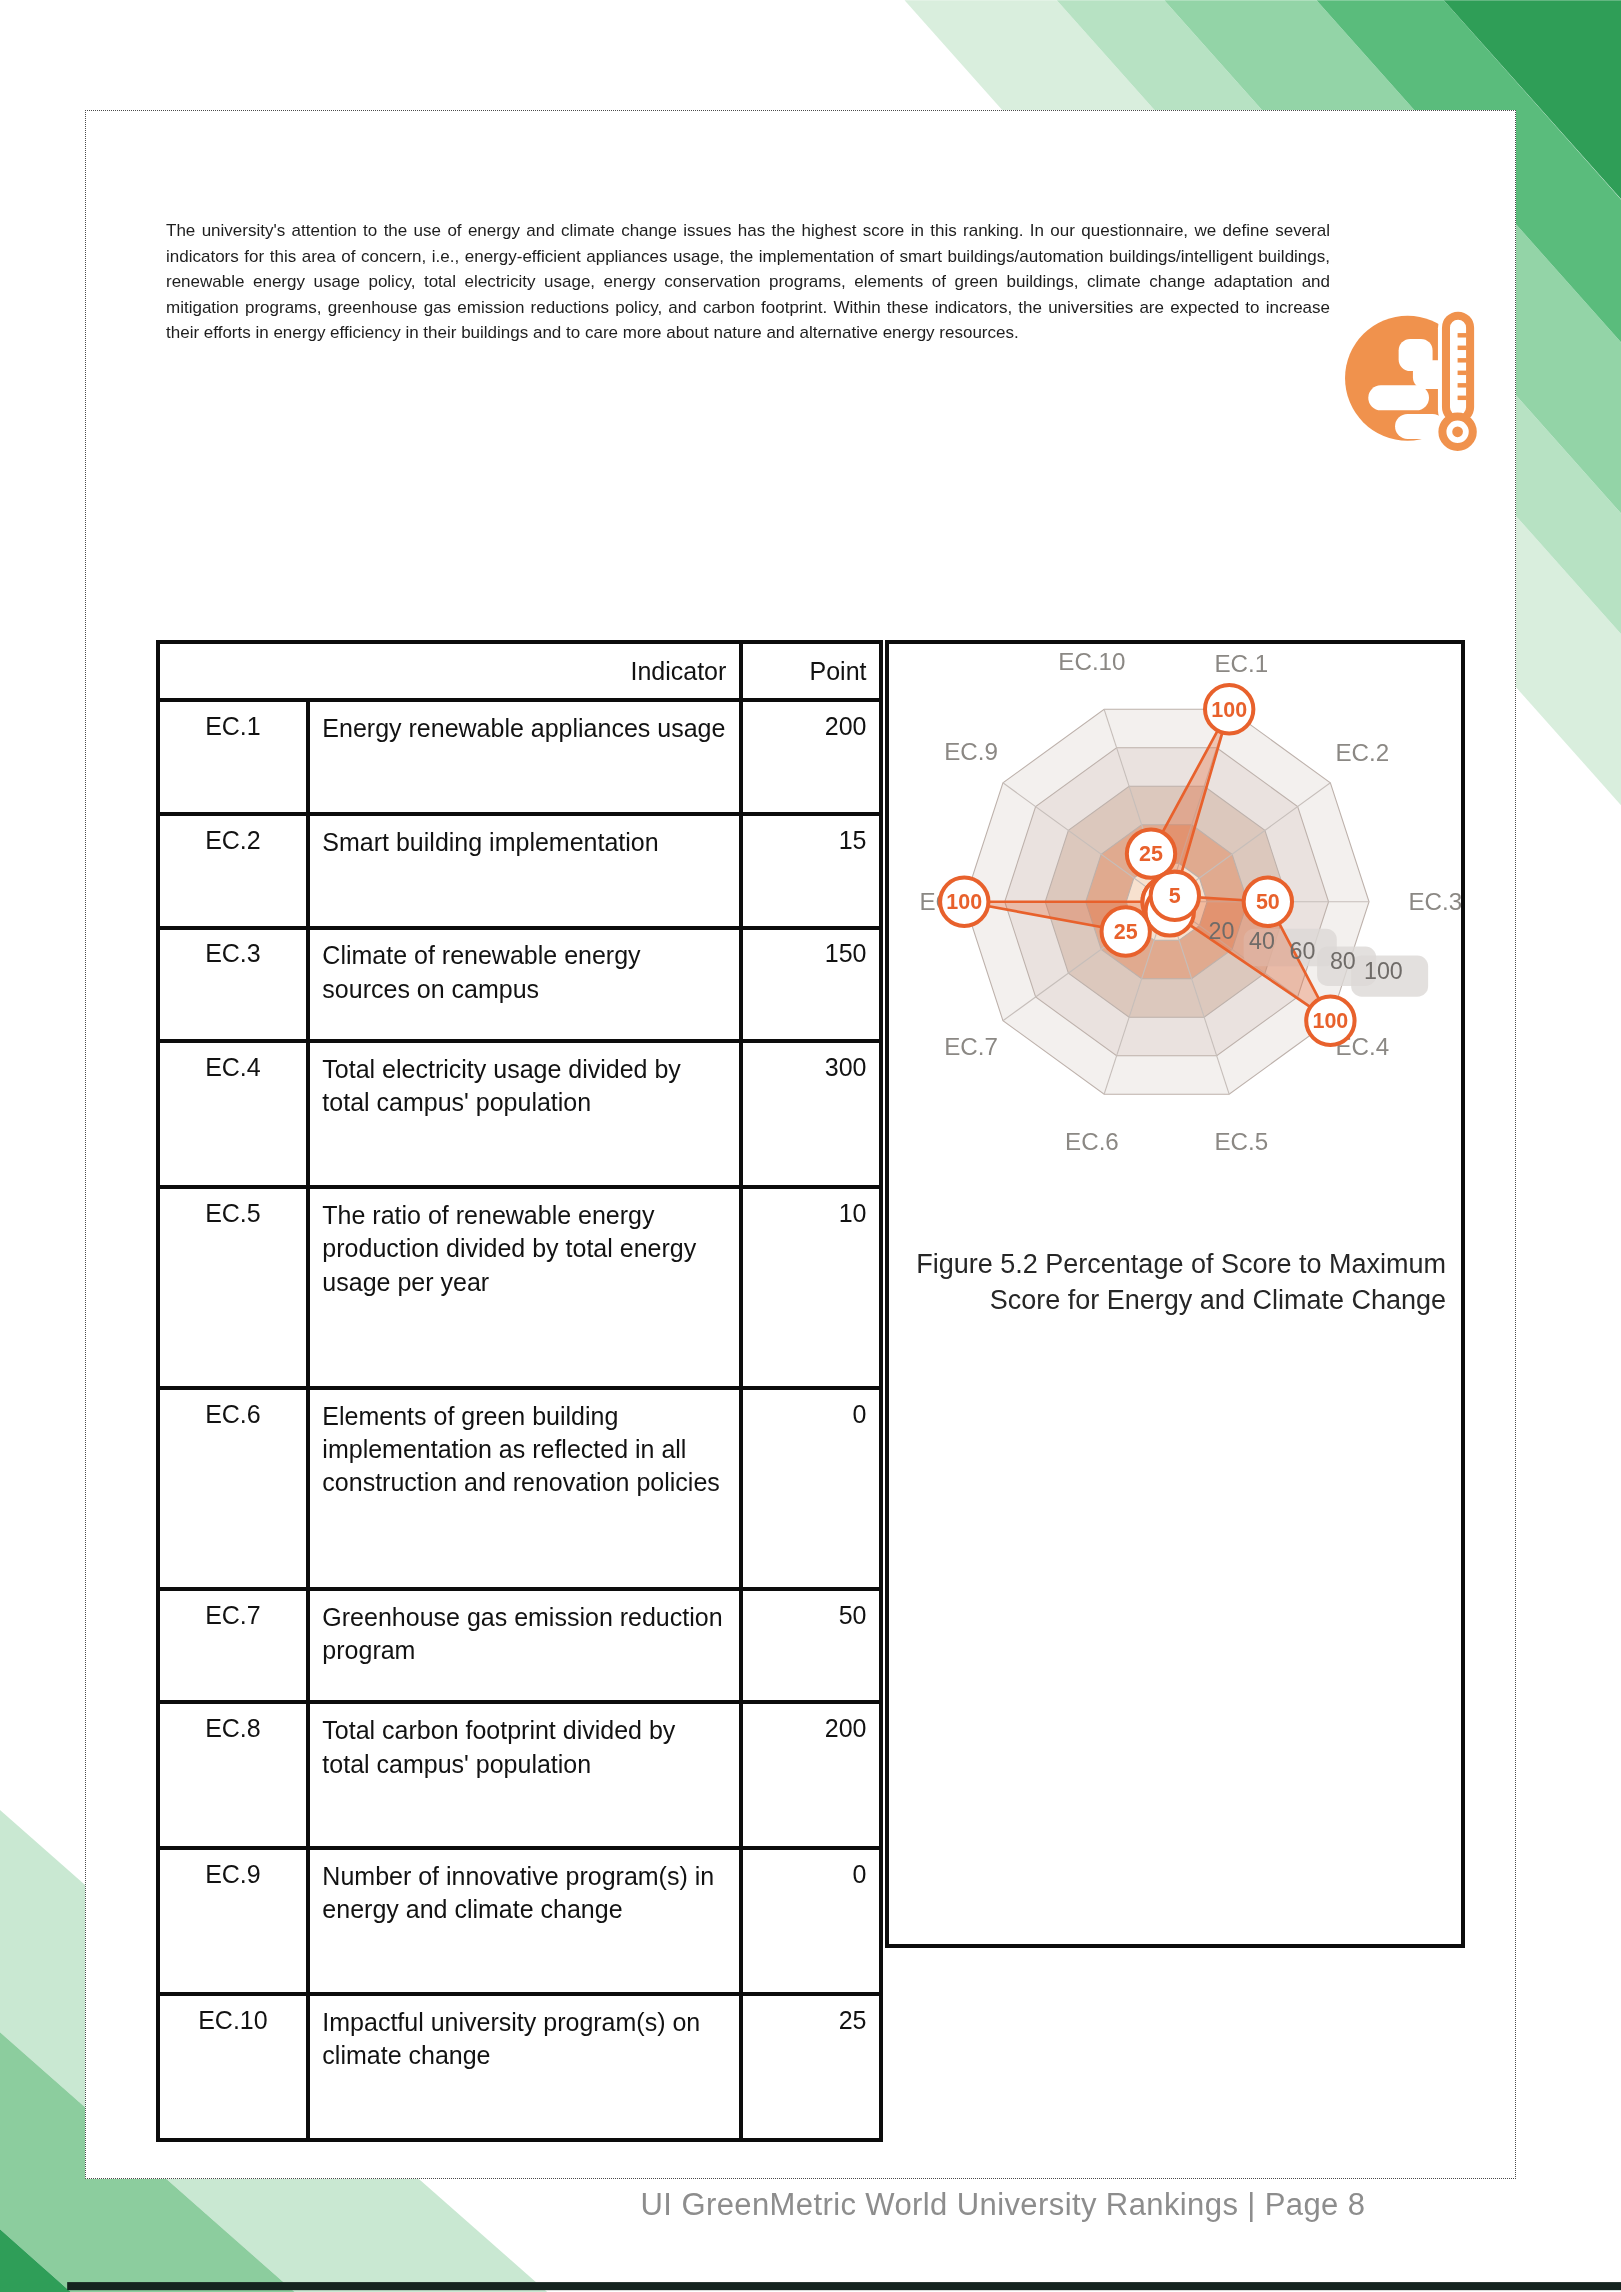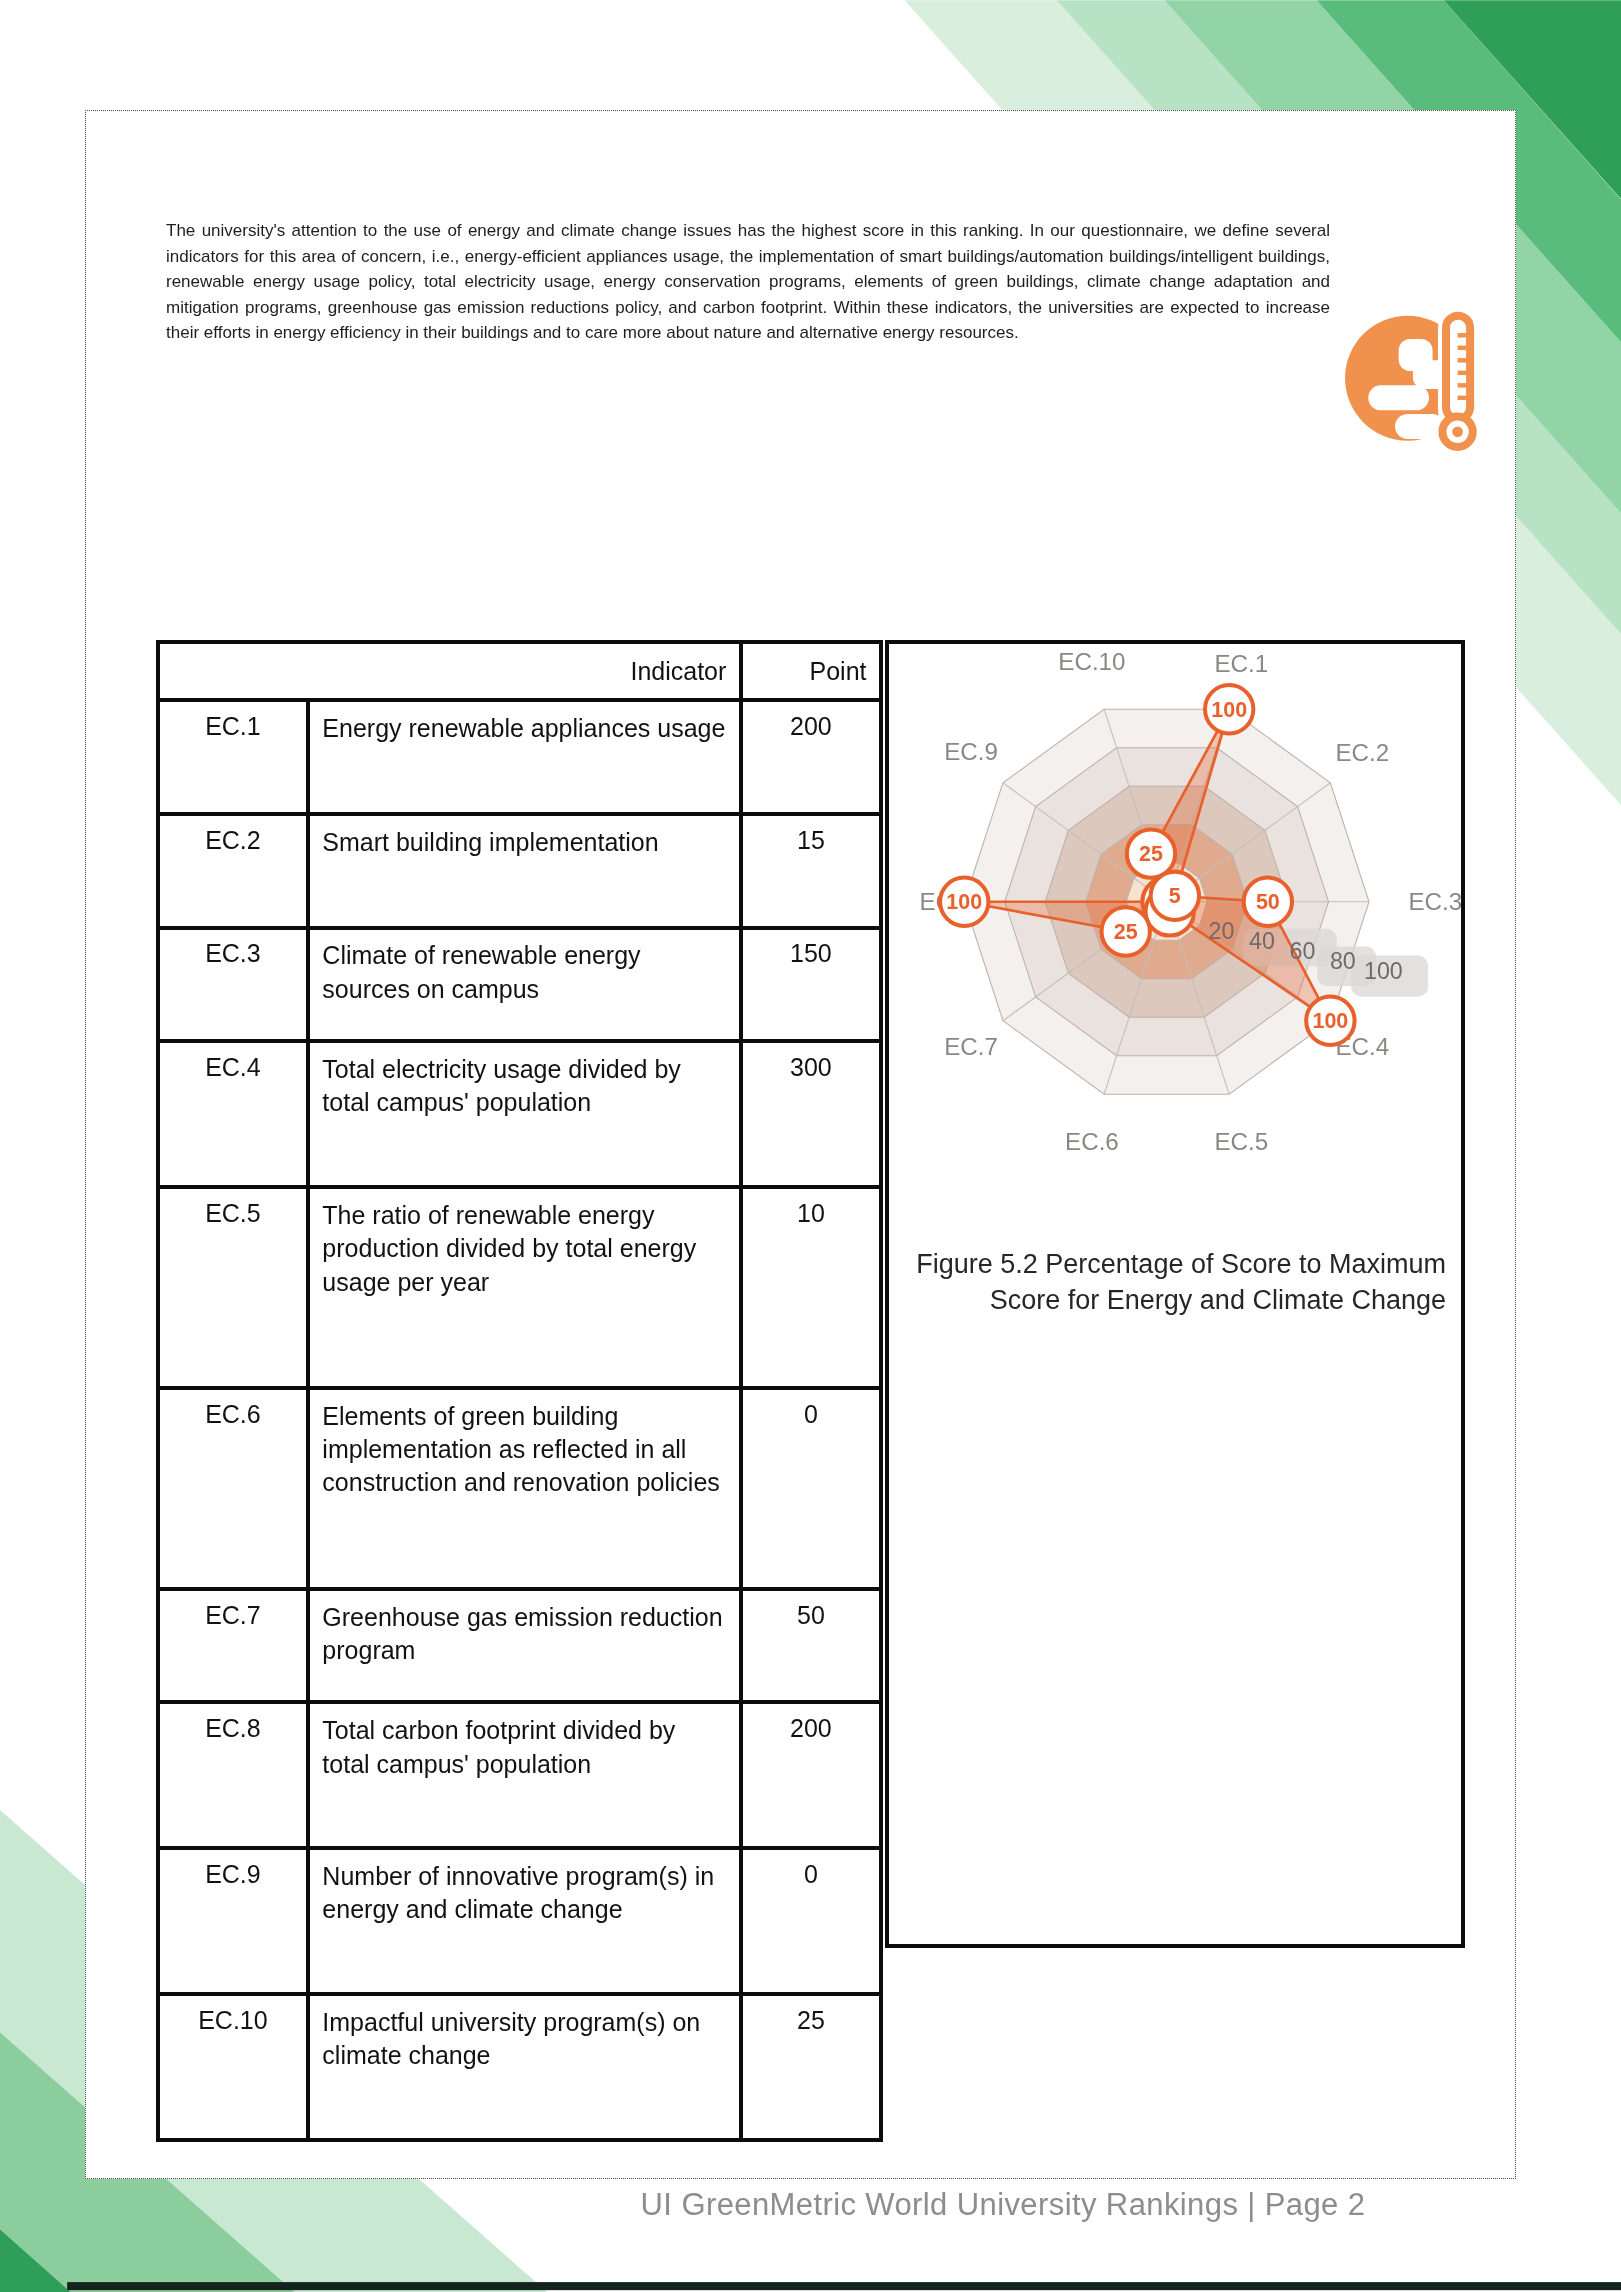--- a/index.html
+++ b/index.html
@@ -14,21 +14,21 @@
                    font-size:17px;line-height:1.50;color:#1e1e1e;text-align:justify;}
   #section-icon{position:absolute;left:1345px;top:296px;width:143px;height:159px;}
   
   #indicator-table{position:absolute;left:156px;top:640px;width:727px;border-collapse:collapse;
                    font-size:25px;color:#121212;}
   #indicator-table td,#indicator-table th{border:4.5px solid #0c0c0c;vertical-align:top;
                    padding:9.9px 12.5px;font-weight:normal;}
   #indicator-table th{text-align:right;vertical-align:middle;padding:12.5px;}
   .col-code{width:134px;text-align:center;}
   .col-desc{width:464px;text-align:left;line-height:1.33;}
-  .col-point{width:125px;text-align:center;}
+  .col-point{width:125px;text-align:right;}
   
   #figure-box{position:absolute;left:885px;top:640px;width:580px;height:1308px;
               border:4.5px solid #0c0c0c;box-sizing:border-box;background:#fff;}
   #radar-chart{position:absolute;left:887px;top:634px;}
   #figure-caption{position:absolute;left:905px;top:1247px;width:541px;text-align:right;
                   font-size:27px;line-height:1.33;color:#262626;}
   #page-footer{position:absolute;left:488px;top:2187px;width:1030px;text-align:center;
                font-size:31px;color:#8d8d8d;letter-spacing:0.4px;}
 </style>
 </head>
@@ -188,16 +188,16 @@
       <circle cx="494.8378407287381" cy="431.83946701809896" r="27" fill="#ffffff" stroke="#E8612C" stroke-width="4.5"></circle>
       <text x="494.8378407287381" y="440.33946701809896" text-anchor="middle" fill="#E8612C" font-size="24" font-weight="bold" font-family="&quot;Liberation Sans&quot;,sans-serif">100</text>
       <circle cx="381.8378407287381" cy="84.0612273172953" r="27" fill="#ffffff" stroke="#E8612C" stroke-width="4.5"></circle>
       <text x="381.8378407287381" y="92.5612273172953" text-anchor="middle" fill="#E8612C" font-size="24" font-weight="bold" font-family="&quot;Liberation Sans&quot;,sans-serif">100</text>
       <circle cx="321.1418920364369" cy="292.35802664909505" r="27" fill="#ffffff" stroke="#E8612C" stroke-width="4.5"></circle>
       <text x="321.1418920364369" y="300.85802664909505" text-anchor="middle" fill="#E8612C" font-size="24" font-weight="bold" font-family="&quot;Liberation Sans&quot;,sans-serif">5</text>
     </svg>
 
   <div id="figure-caption">Figure 5.2 Percentage of Score to Maximum Score for Energy and Climate Change</div>
 
-  <div id="page-footer">UI GreenMetric World University Rankings | Page 2</div>
+  <div id="page-footer">UI GreenMetric World University Rankings | Page 8</div>
 
 </div>
 
 
 </body></html>

